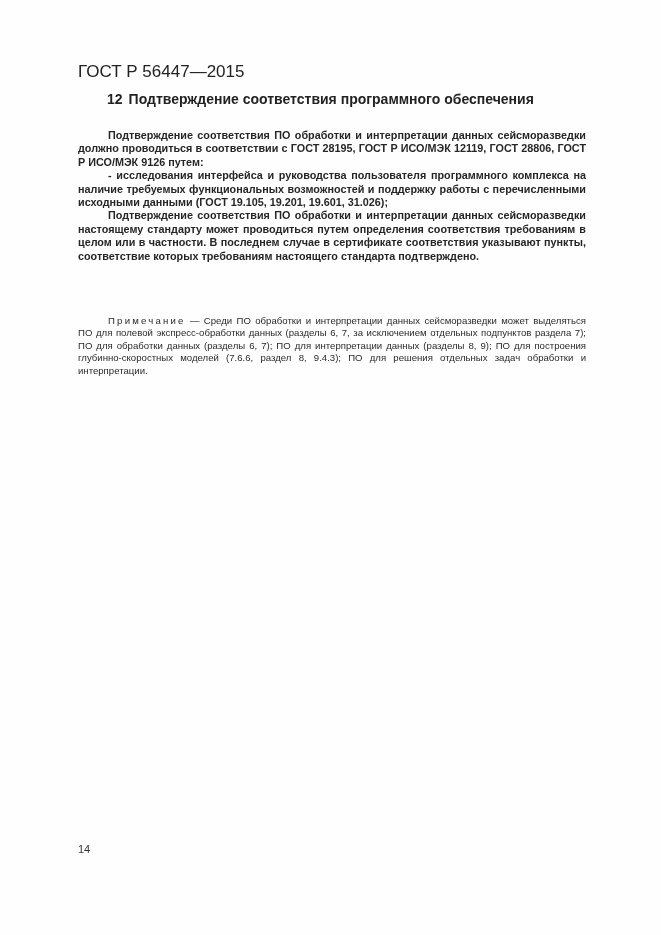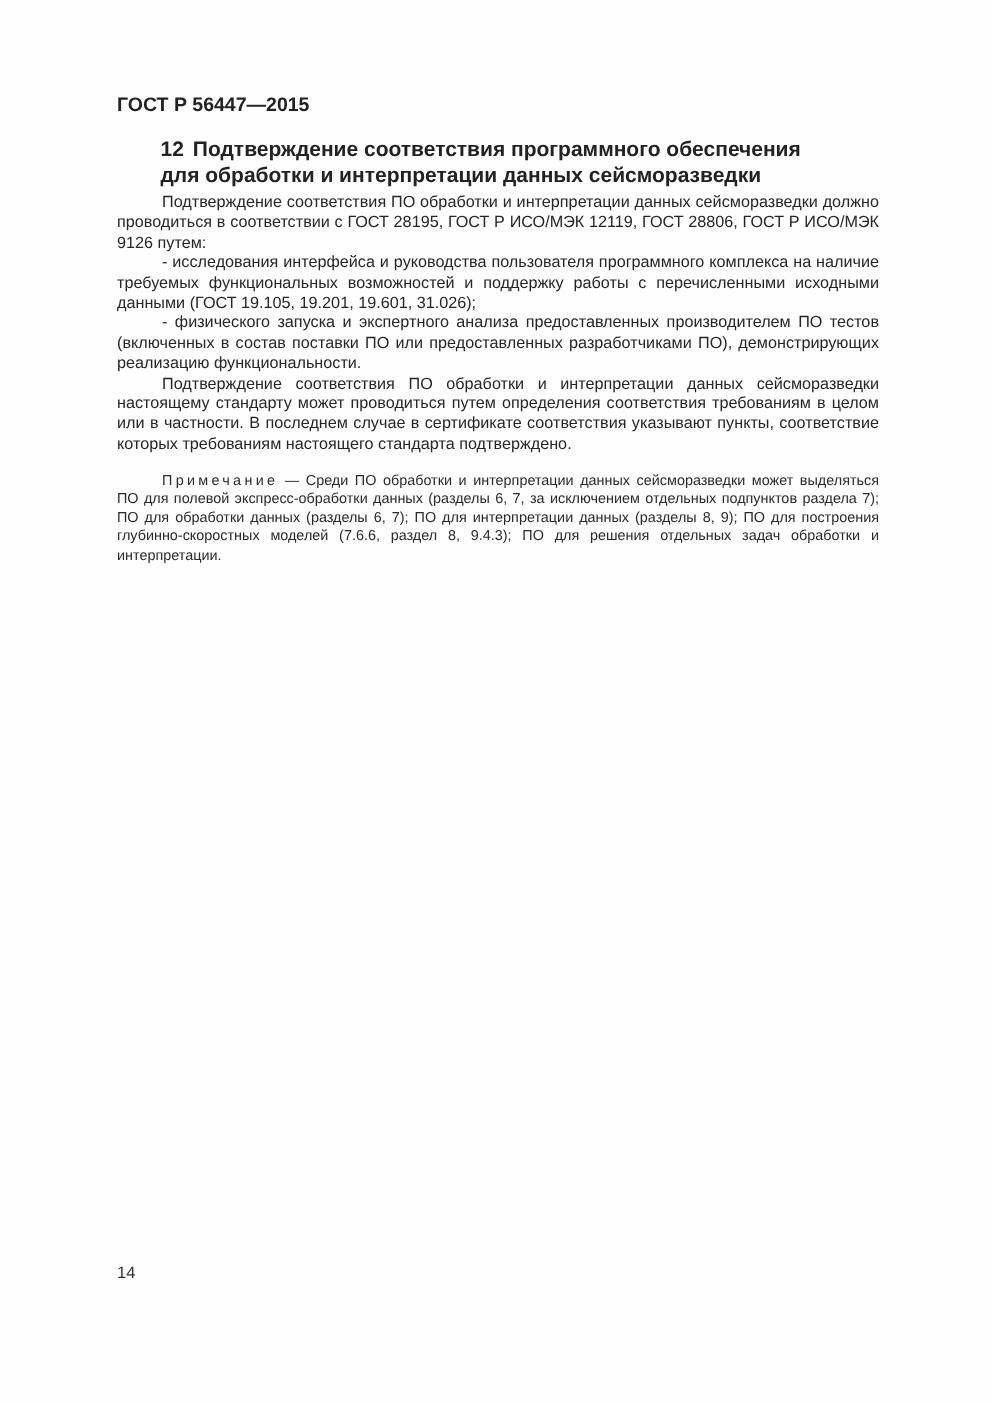--- a/index.html
+++ b/index.html
@@ -6,57 +6,55 @@
   body {
     width: 661px; height: 935px;
     background: #fefefe;
     position: relative;
     font-family: "Liberation Sans", sans-serif;
     color: #1e1e1e;
     overflow: hidden;
   }
   .page-header {
     position: absolute; left: 78px; top: 62px;
-    font-size: 13px; font-weight: bold; color: #222;
+    font-size: 17px; font-weight: normal; color: #222;
   }
   .section-title {
     position: absolute; left: 107px; top: 91px; width: 470px;
     font-size: 14px; font-weight: bold; line-height: 17px; color: #222;
   }
   .section-title .num { margin-right: 6px; }
   .body-text {
     position: absolute; left: 78px; top: 129px; width: 508px;
     font-size: 10.8px; line-height: 13.4px; color: #262626;
   }
-  .body-text p { margin: 0; text-align: justify; text-indent: 30px; }
+  .body-text p { margin: 0; text-align: justify; text-indent: 30px; font-weight: bold; }
   .note {
     position: absolute; left: 78px; top: 315px; width: 508px;
     font-size: 9.6px; line-height: 12.4px; color: #2a2a2a;
   }
   .note p { margin: 0; text-align: justify; text-indent: 30px; }
   .note .label { letter-spacing: 2.2px; }
   .page-number {
     position: absolute; left: 78px; top: 843px;
     font-size: 11px; color: #333;
   }
 </style>
 </head>
 <body>
 
 <div class="page-header">ГОСТ Р 56447—2015</div>
 
 <div class="section-title">
   <div><span class="num">12</span><span>Подтверждение соответствия программного обеспечения</span></div>
-  <div>для обработки и интерпретации данных сейсморазведки</div>
 </div>
 
 <div class="body-text">
   <p>Подтверждение соответствия ПО обработки и интерпретации данных сейсморазведки должно проводиться в соответствии с ГОСТ 28195, ГОСТ Р ИСО/МЭК 12119, ГОСТ 28806, ГОСТ Р ИСО/МЭК 9126 путем:</p>
   <p>- исследования интерфейса и руководства пользователя программного комплекса на наличие требуемых функциональных возможностей и поддержку работы с перечисленными исходными данными (ГОСТ 19.105, 19.201, 19.601, 31.026);</p>
-  <p>- физического запуска и экспертного анализа предоставленных производителем ПО тестов (включенных в состав поставки ПО или предоставленных разработчиками ПО), демонстрирующих реализацию функциональности.</p>
   <p>Подтверждение соответствия ПО обработки и интерпретации данных сейсморазведки настоящему стандарту может проводиться путем определения соответствия требованиям в целом или в частности. В последнем случае в сертификате соответствия указывают пункты, соответствие которых требованиям настоящего стандарта подтверждено.</p>
 </div>
 
 <div class="note">
   <p><span class="label">Примечание</span><span> — </span><span>Среди ПО обработки и интерпретации данных сейсморазведки может выделяться ПО для полевой экспресс-обработки данных (разделы 6, 7, за исключением отдельных подпунктов раздела 7); ПО для обработки данных (разделы 6, 7); ПО для интерпретации данных (разделы 8, 9); ПО для построения глубинно-скоростных моделей (7.6.6, раздел 8, 9.4.3); ПО для решения отдельных задач обработки и интерпретации.</span></p>
 </div>
 
 <div class="page-number">14</div>
 
 </body></html>

